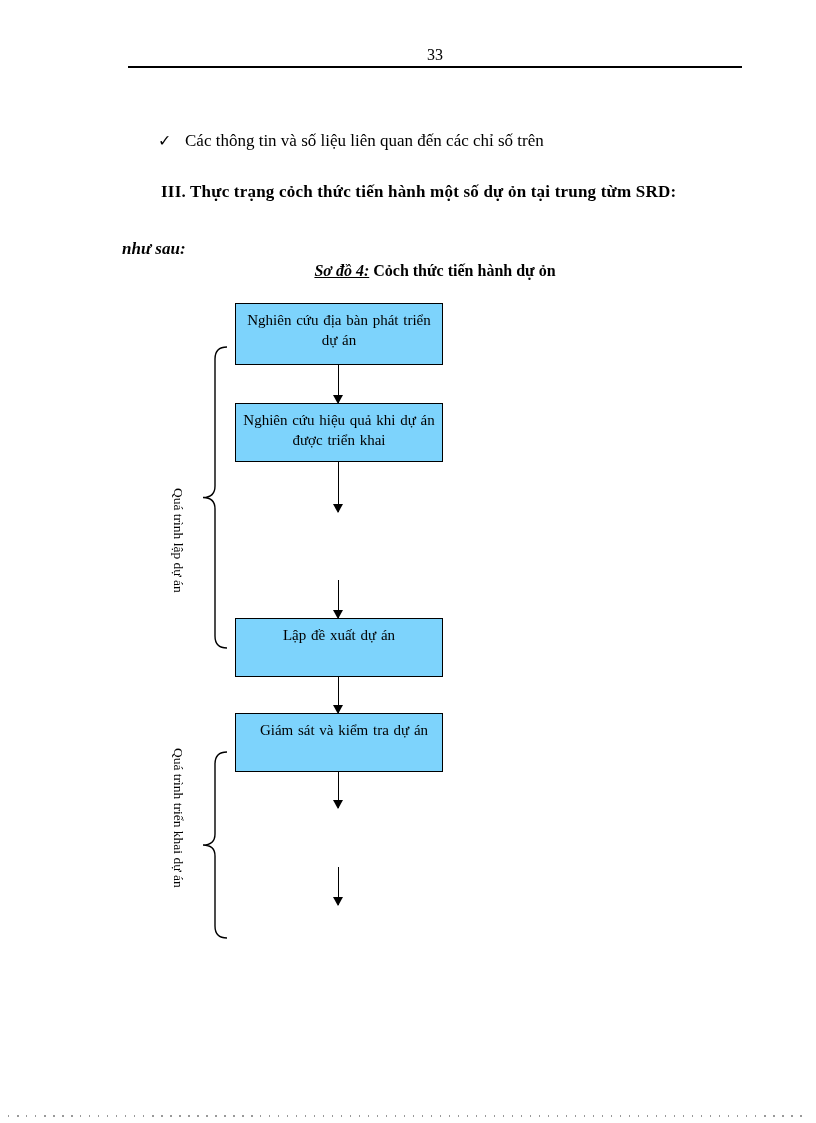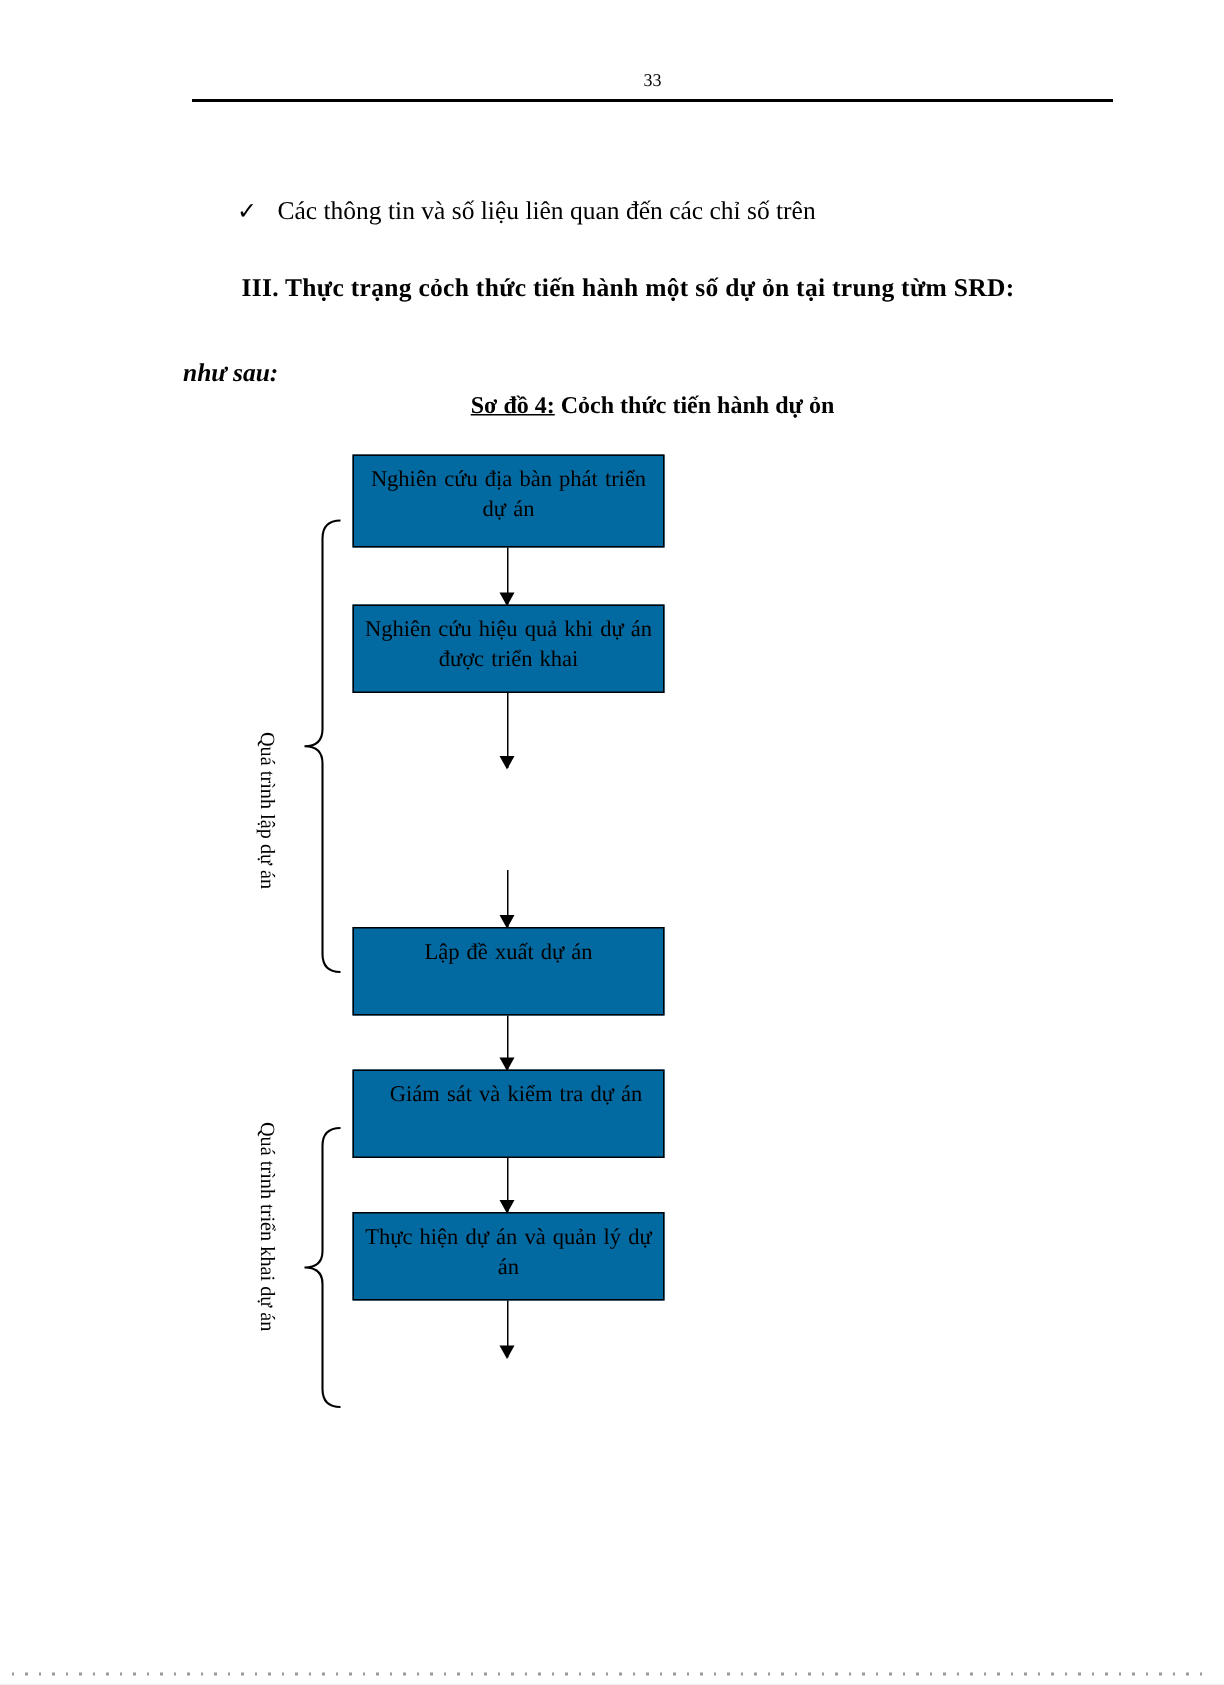--- a/index.html
+++ b/index.html
@@ -7,21 +7,21 @@
   body { font-family: "Liberation Serif", "DejaVu Serif", serif; color: #000; }
   .page {
     position: relative;
     width: 816px; height: 1123px;
     margin: 0 auto;
     background: #fff;
     overflow: hidden;
   }
   .page-number {
     position: absolute; left: 128px; top: 46px; width: 614px;
-    text-align: center; font-size: 12px;
+    text-align: center; font-size: 16px;
   }
   .header-rule {
     position: absolute; left: 128px; top: 66px; width: 614px;
     border-top: 2px solid #000;
   }
   .bullet-line {
     position: absolute; left: 158px; top: 131px; width: 560px;
     font-size: 17px;
   }
   .bullet-line .check { display: inline-block; width: 27px; font-size: 16px; }
@@ -34,24 +34,24 @@
     font-size: 17px; font-weight: bold; font-style: italic; letter-spacing: 0.2px;
   }
   .intro2 {
     position: absolute; left: 122px; top: 239px; width: 624px;
     font-size: 17px; font-weight: bold; font-style: italic;
   }
   .caption {
     position: absolute; left: 128px; top: 262px; width: 614px;
     text-align: center; font-size: 16px; font-weight: bold;
   }
-  .caption .cap-label { text-decoration: underline; }
+  .caption .cap-label { font-style: italic; text-decoration: underline; }
   .fbox {
     position: absolute; left: 235px; width: 208px;
-    border: 1.5px solid #000; background: #0369a1;
+    border: 1.5px solid #000; background: #7dd3fc;
     text-align: center; font-size: 15px; line-height: 1.35;
     padding: 6px 6px 0 6px; word-spacing: 1px;
   }
   .arrow {
     position: absolute; left: 338px; width: 0;
     border-left: 1.5px solid #000;
   }
   .arrow .head {
     position: absolute; bottom: -1px; left: -6px;
     width: 0; height: 0;
@@ -86,21 +86,20 @@
   <div class="intro2">như sau:</div>
 
   <div class="caption">
     <span class="cap-label">Sơ đồ 4:</span><span> Cỏch thức tiến hành dự ỏn</span>
   </div>
 
   <div class="fbox" style="top:303px; min-height:62px;">Nghiên cứu địa bàn phát triển dự án</div>
   <div class="fbox" style="top:403px; min-height:59px;">Nghiên cứu hiệu quả khi dự án được triển khai</div>
   <div class="fbox" style="top:618px; height:59px;">Lập đề xuất dự án</div>
   <div class="fbox" style="top:713px; height:59px;padding-left:16px;">Giám sát và kiểm tra dự án</div>
-  <div class="fbox" style="top:808px; height:59px;">Thực hiện dự án và quản lý dự án</div>
 
   <div class="arrow" style="top:365px; height:38px;">
       <span class="head"></span>
     </div>
   <div class="arrow" style="top:462px; height:50px;">
       <span class="head"></span>
     </div>
   <div class="arrow" style="top:580px; height:38px;">
       <span class="head"></span>
     </div>

